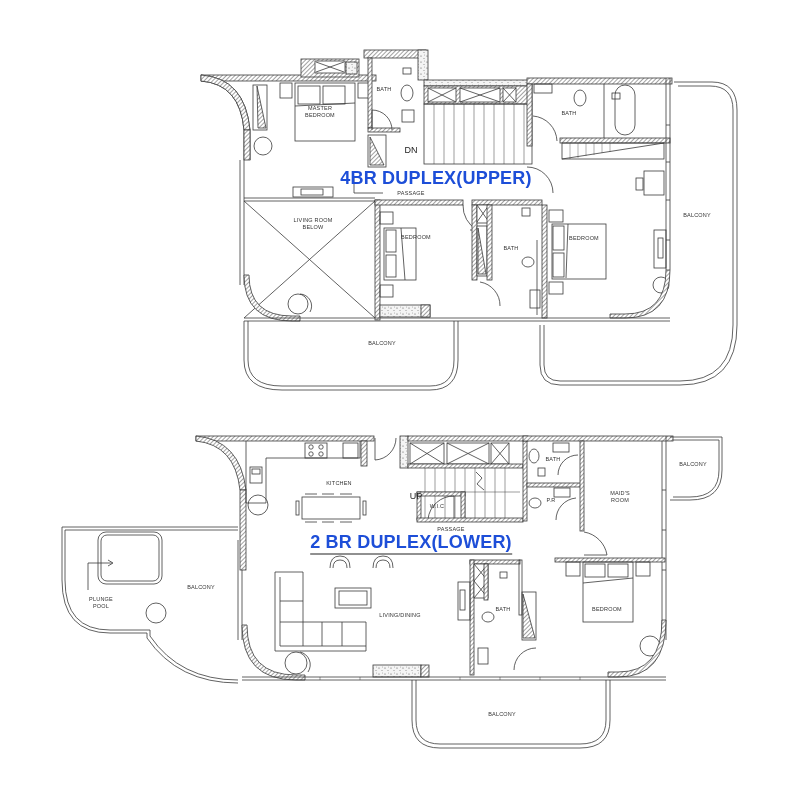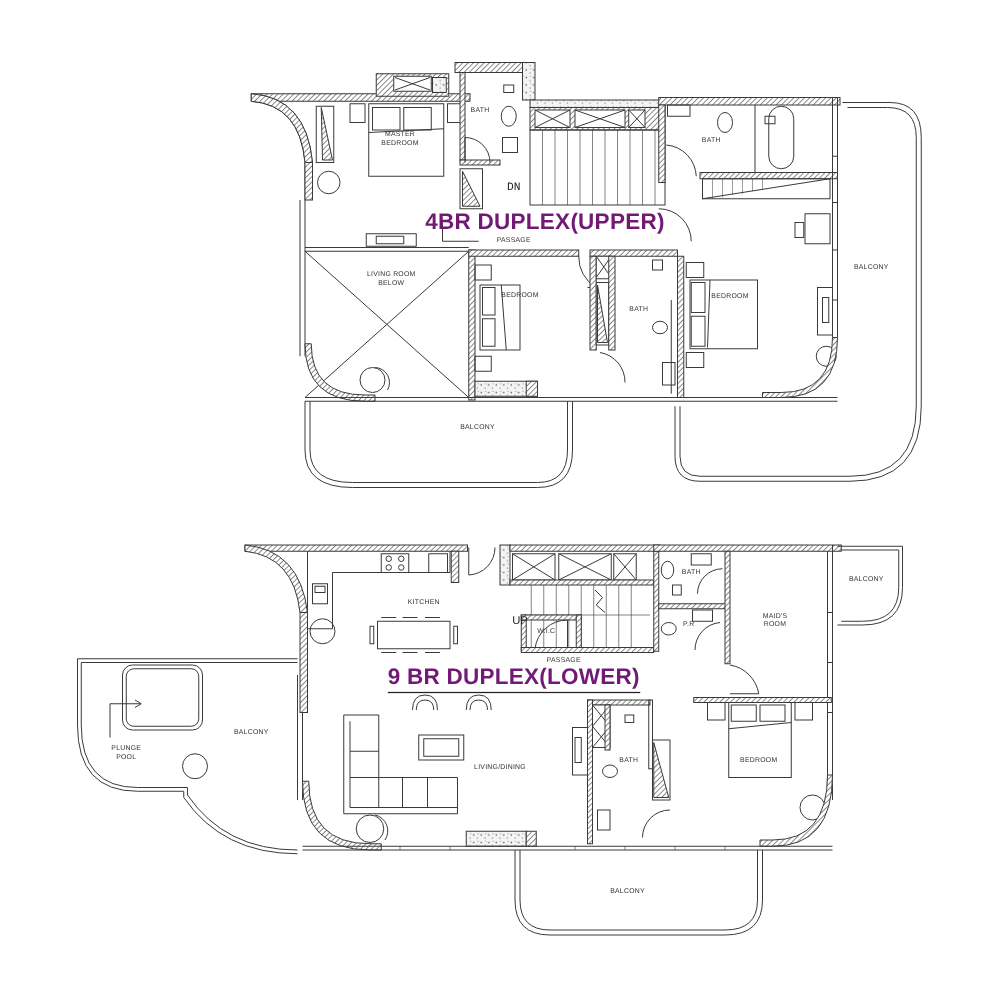--- a/index.html
+++ b/index.html
@@ -1,19 +1,19 @@
 <!DOCTYPE html>
 <html><head>
 <meta charset="utf-8">
 <style>
   html, body { margin: 0; padding: 0; background: #ffffff; }
   body { width: 800px; height: 800px; position: relative; overflow: hidden; font-family: "Liberation Sans", sans-serif; }
   #plan { position: absolute; left: 0; top: 0; width: 800px; height: 800px; }
   .lbl { position: absolute; font-family: "Liberation Sans", sans-serif; font-size: 5.5px; color: #333; letter-spacing: 0.2px; text-align: center; line-height: 1.25; white-space: pre; transform: translate(-50%, -50%); }
-  .title { position: absolute; font-family: "Liberation Sans", sans-serif; font-weight: bold; color: #701a75; font-size: 18px; white-space: nowrap; transform: translate(-50%, -50%); letter-spacing: 0.2px; }
+  .title { position: absolute; font-family: "Liberation Sans", sans-serif; font-weight: bold; color: #1d4ed8; font-size: 18px; white-space: nowrap; transform: translate(-50%, -50%); letter-spacing: 0.2px; }
   .title.under { border-bottom: 1.5px solid #222; padding-bottom: 1px; }
   .mark { position: absolute; font-family: "Liberation Sans", sans-serif; font-size: 9px; color: #222; transform: translate(-50%, -50%); }
 </style>
 </head>
 <body>
 
 <svg id="plan" viewBox="0 0 800 800" xmlns="http://www.w3.org/2000/svg">
   <defs>
     <pattern id="hatch" patternUnits="userSpaceOnUse" width="3" height="3" patternTransform="rotate(45)">
       <rect width="3" height="3" fill="#fff"></rect>
@@ -331,35 +331,35 @@
     <path d="M62 527 L62 580 Q 62 633 110 633 L 147 633 L 147 638 Q 178 683 238 683"></path>
     <rect x="98" y="532" width="64" height="52" rx="8"></rect>
     <rect x="101" y="535" width="58" height="46" rx="6"></rect>
     <path d="M88 590 L88 563 L112 563 M108 560 L113 563 L108 566"></path>
     <circle cx="156" cy="613" r="10"></circle>
   </g>
   </g>
 </svg>
 
 <div class="title" style="left:436px; top:178px;">4BR DUPLEX(UPPER)</div>
-<div class="mark" style="left:411px; top:150px;font-family:Liberation Mono, monospace;">DN</div>
+<div class="mark" style="left:411px; top:150px;">DN</div>
 <div class="lbl" style="left:320px; top:112px;">MASTER
 BEDROOM</div>
 <div class="lbl" style="left:384px; top:89px;">BATH</div>
 <div class="lbl" style="left:569px; top:113px;">BATH</div>
 <div class="lbl" style="left:411px; top:193px;">PASSAGE</div>
 <div class="lbl" style="left:313px; top:224px;">LIVING ROOM
 BELOW</div>
 <div class="lbl" style="left:416px; top:237px;">BEDROOM</div>
 <div class="lbl" style="left:511px; top:248px;">BATH</div>
 <div class="lbl" style="left:584px; top:238px;">BEDROOM</div>
 <div class="lbl" style="left:697px; top:215px;">BALCONY</div>
 <div class="lbl" style="left:382px; top:343px;">BALCONY</div>
 
-<div class="title under" style="left:411px; top:543px;">9 BR DUPLEX(LOWER)</div>
+<div class="title under" style="left:411px; top:543px;">2 BR DUPLEX(LOWER)</div>
 <div class="mark" style="left:416px; top:496px;">UP</div>
 <div class="lbl" style="left:339px; top:483px;">KITCHEN</div>
 <div class="lbl" style="left:437px; top:506px;">W.I.C</div>
 <div class="lbl" style="left:451px; top:529px;">PASSAGE</div>
 <div class="lbl" style="left:553px; top:459px;">BATH</div>
 <div class="lbl" style="left:551px; top:500px;">P.R</div>
 <div class="lbl" style="left:620px; top:497px;">MAID'S
 ROOM</div>
 <div class="lbl" style="left:693px; top:464px;">BALCONY</div>
 <div class="lbl" style="left:101px; top:603px;">PLUNGE

